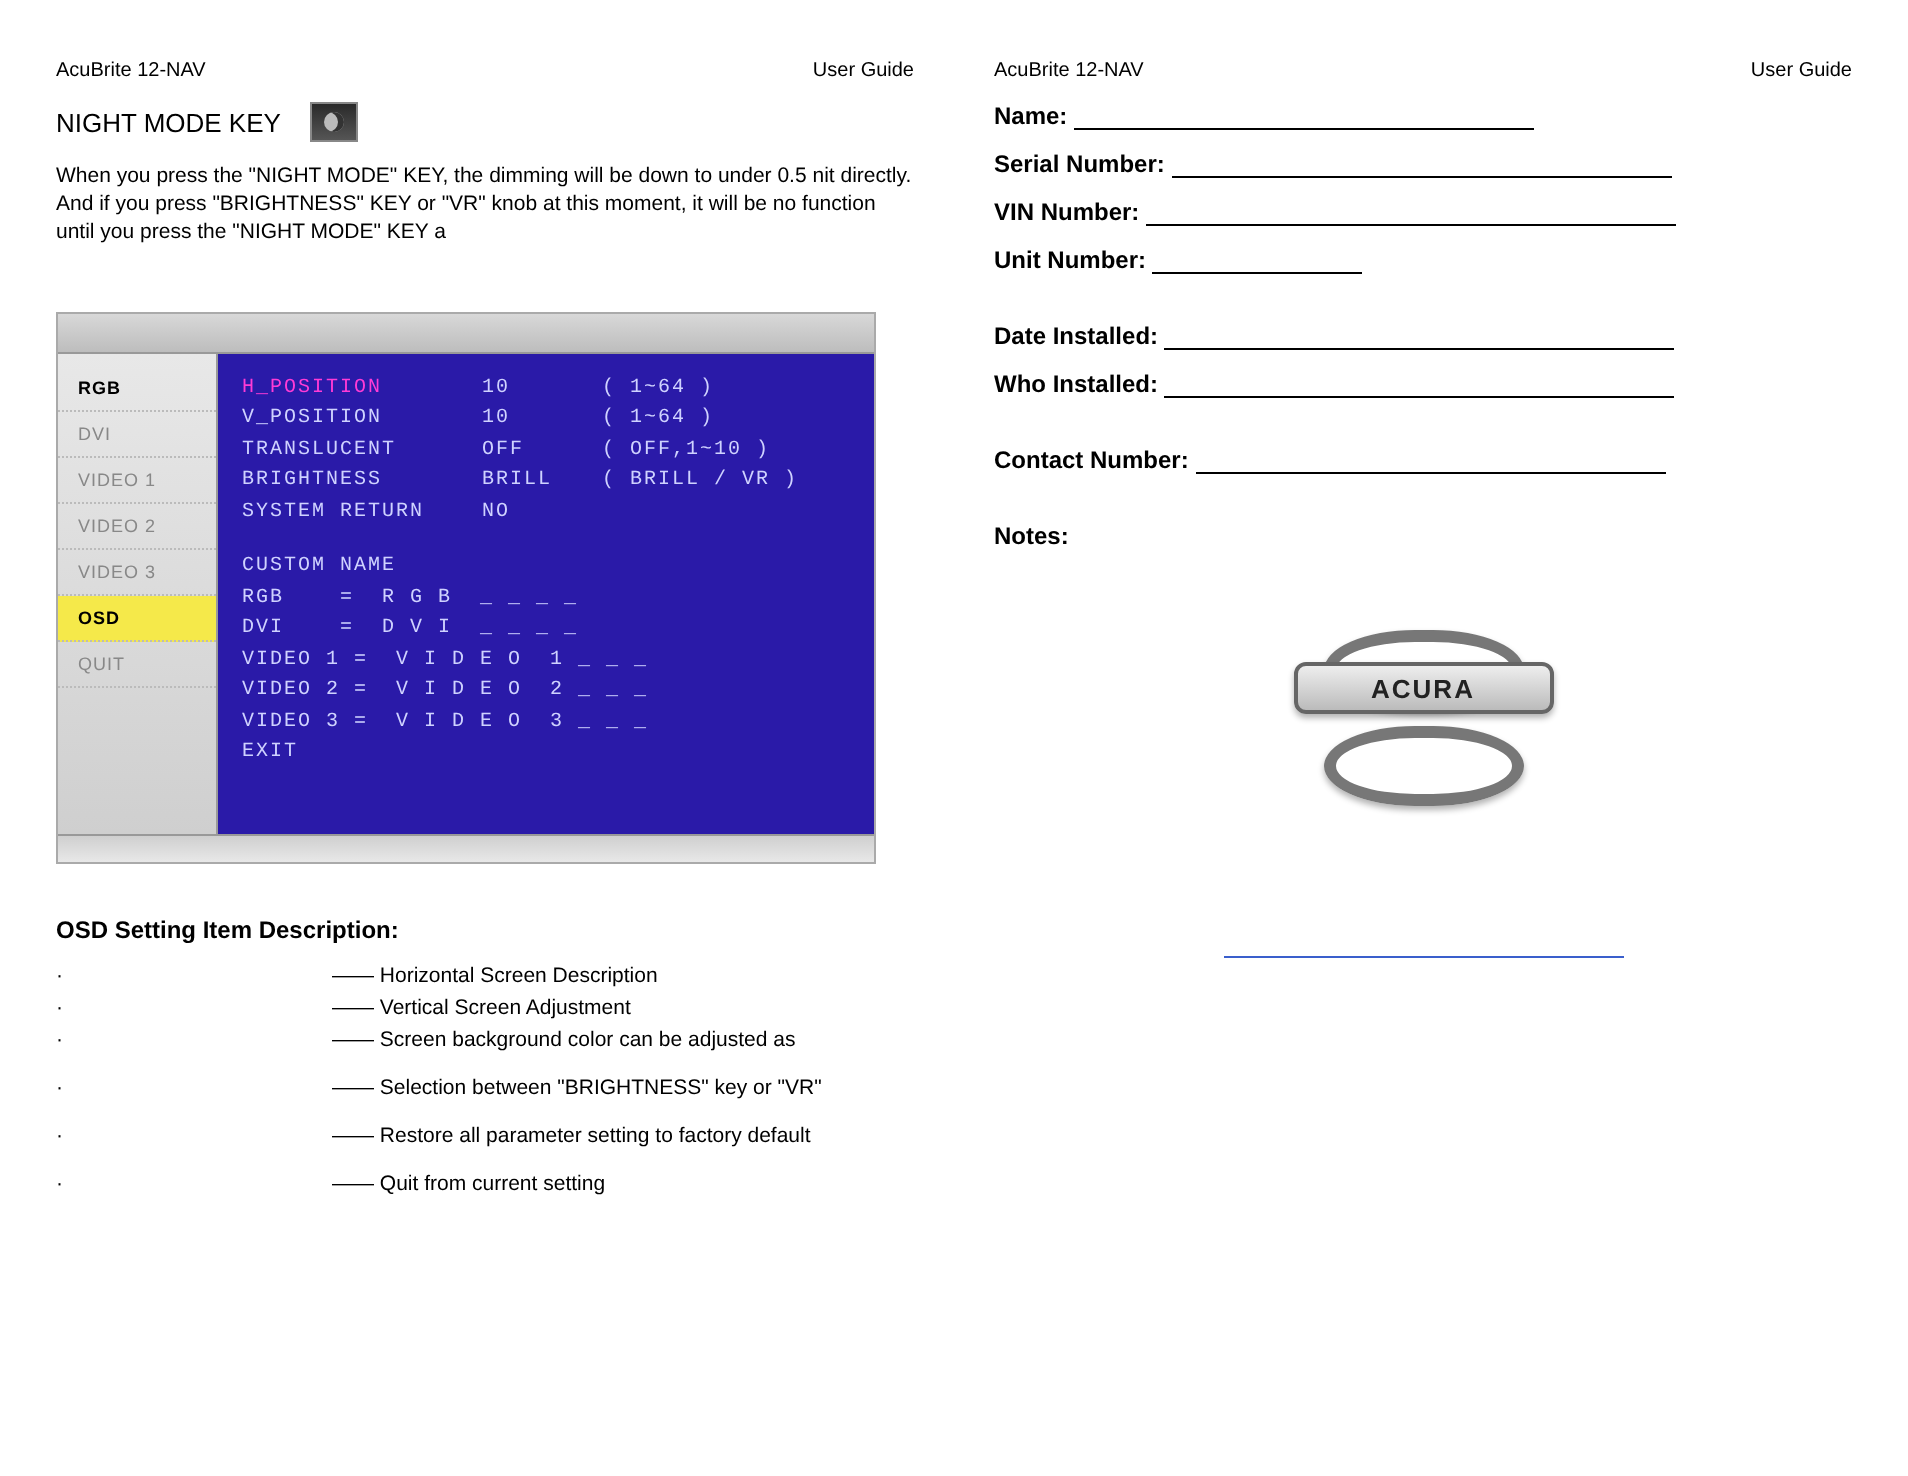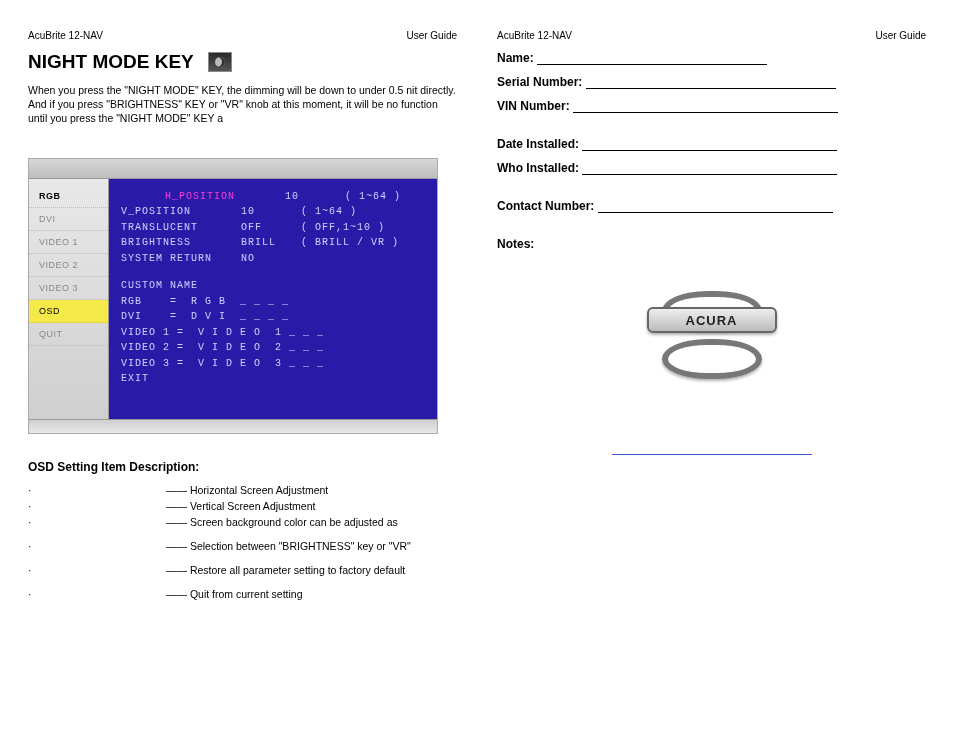--- a/index.html
+++ b/index.html
@@ -21,22 +21,22 @@
     flex: 1;
     position: relative;
   }
   .hdr {
     display: flex;
     justify-content: space-between;
     font-size: 10px;
     margin-bottom: 10px;
   }
   .section-title {
-    font-size: 19px;
-    font-weight: bold;
+    font-size: 13px;
+    font-weight: normal;
     display: inline-block;
     vertical-align: middle;
   }
   .night-icon {
     display: inline-block;
     width: 24px;
     height: 20px;
     background: linear-gradient(#2a2a2a,#555);
     border: 1px solid #888;
     vertical-align: middle;
@@ -85,21 +85,21 @@
   .osd-side .tab{
     font-size:9px;
     color:#888;
     padding:6px 6px 6px 10px;
     border-bottom:1px dotted #bbb;
     letter-spacing:0.5px;
   }
   .osd-side .tab.active{
     background:#f5e94a;
     color:#000;
-    font-weight:normal;
+    font-weight:bold;
   }
   .osd-side .tab.rgb{
     color:#000;
     font-weight:bold;
   }
   .osd-main{
     flex:1;
     background:#2a1aa8;
     color:#cfd2ff;
     font-family:"Courier New",monospace;
@@ -108,21 +108,21 @@
     line-height:1.55;
     letter-spacing:1px;
   }
   .osd-row{
     display:flex;
     gap:0;
   }
   .osd-row .c1{width:120px;white-space:pre;}
   .osd-row .c2{width:60px;white-space:pre;}
   .osd-row .c3{white-space:pre;}
-  .osd-row.sel .c1{color:#ff3bd6;margin-left:44px;}
+  .osd-row.sel .c1{color:#ff3bd6;}
   .osd-cust{margin-top:12px;}
   .osd-line{white-space:pre;}
   .osd-bottom{
     height:14px;
     background:linear-gradient(#cfcfcf,#e8e8e8);
     border-top:1px solid #999;
   }
   .sub-title{
     font-size:12px;
     font-weight:bold;
@@ -276,21 +276,21 @@
         </div>
       </div>
       <div class="osd-bottom"></div>
     </div>
 
     <div class="sub-title">OSD Setting Item Description:</div>
     <div class="bullets" id="bullets">
         <div class="b">
           <span class="dot">·</span>
           <span class="pad"></span>
-          <span>—— Horizontal Screen Adjustment</span>
+          <span>—— Horizontal Screen Description</span>
         </div>
         <div class="b">
           <span class="dot">·</span>
           <span class="pad"></span>
           <span>—— Vertical Screen Adjustment</span>
         </div>
         <div class="b">
           <span class="dot">·</span>
           <span class="pad"></span>
           <span>—— Screen background color can be adjusted as</span>
@@ -318,20 +318,21 @@
 
   <div class="col">
     <div class="hdr">
       <span>AcuBrite 12-NAV</span>
       <span>User Guide</span>
     </div>
     <div id="form">
         <div class="form-line"><span class="lbl">Name: </span><span class="underline" style="width: 230px;"></span></div>
         <div class="form-line"><span class="lbl">Serial Number: </span><span class="underline" style="width: 250px;"></span></div>
         <div class="form-line"><span class="lbl">VIN Number: </span><span class="underline" style="width: 265px;"></span></div>
+        <div class="form-line"><span class="lbl">Unit Number: </span><span class="underline" style="width: 105px;"></span></div>
         <div class="gap"></div>
         <div class="form-line"><span class="lbl">Date Installed: </span><span class="underline" style="width: 255px;"></span></div>
         <div class="form-line"><span class="lbl">Who Installed: </span><span class="underline" style="width: 255px;"></span></div>
         <div class="gap"></div>
         <div class="form-line"><span class="lbl">Contact Number: </span><span class="underline" style="width: 235px;"></span></div>
         <div class="gap"></div>
         <div class="form-line"><span class="lbl">Notes: </span></div>
       </div>
 
     <div class="logo-wrap">

